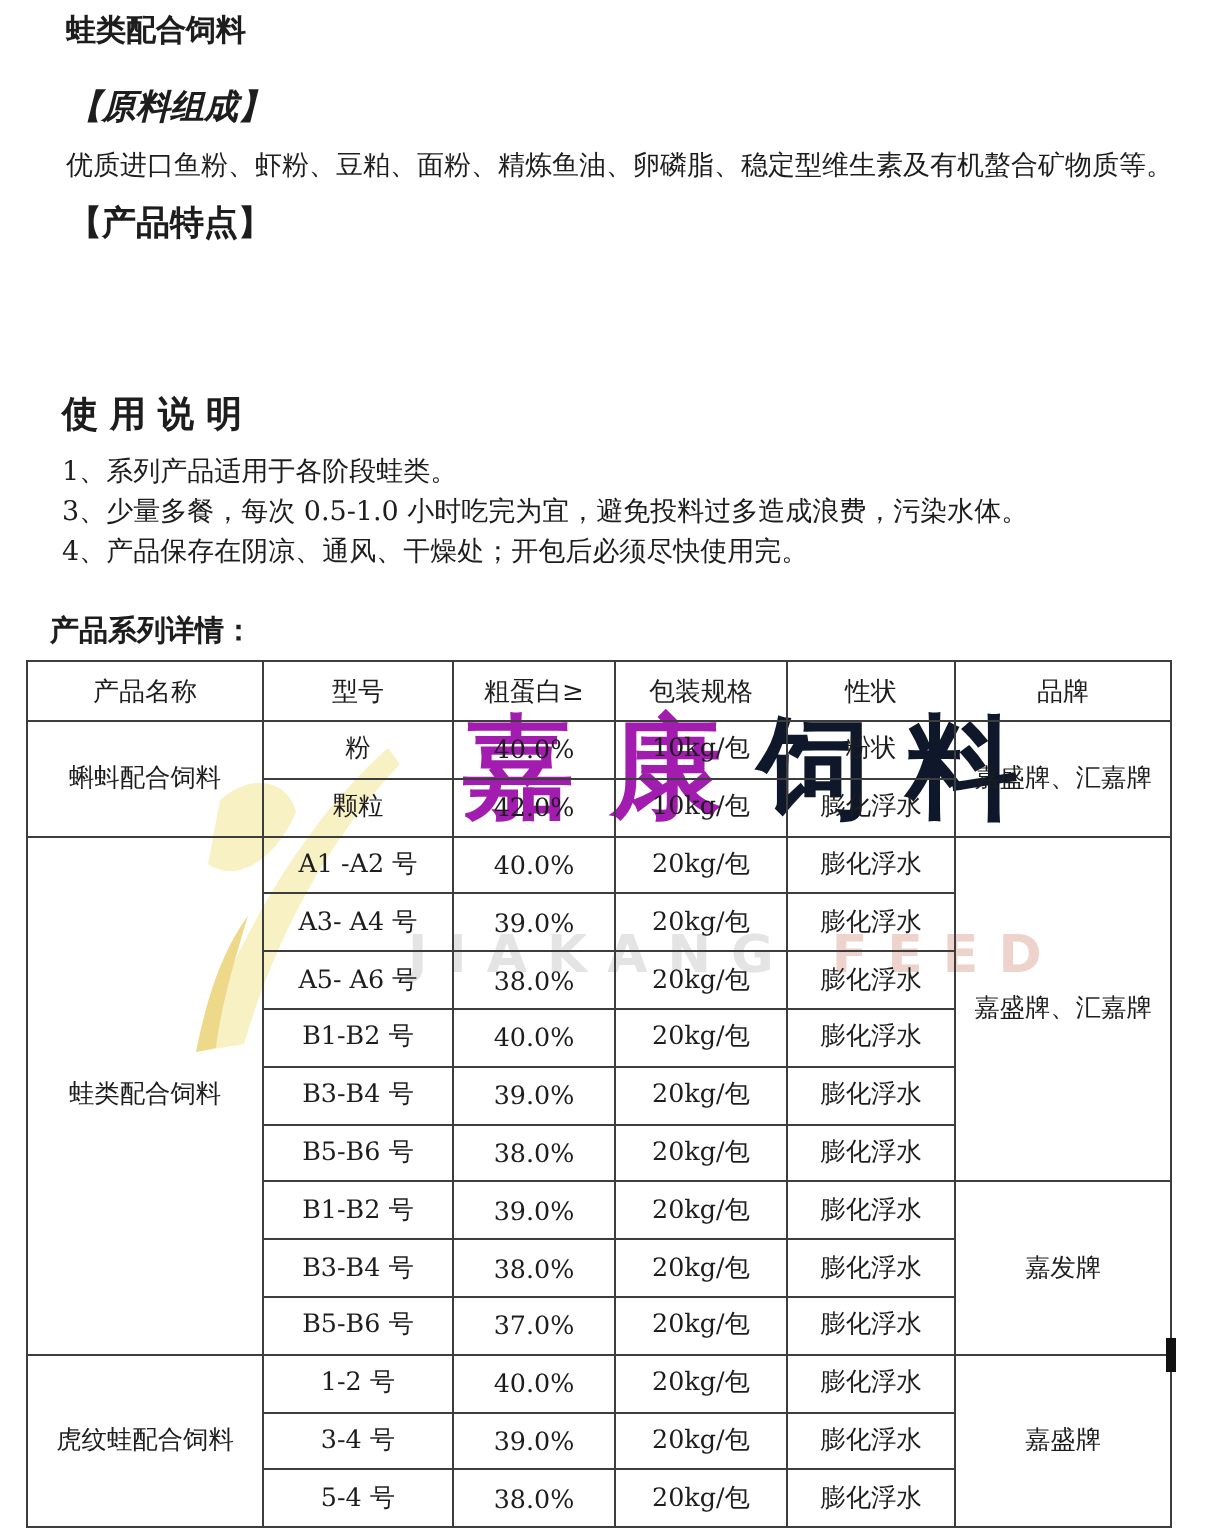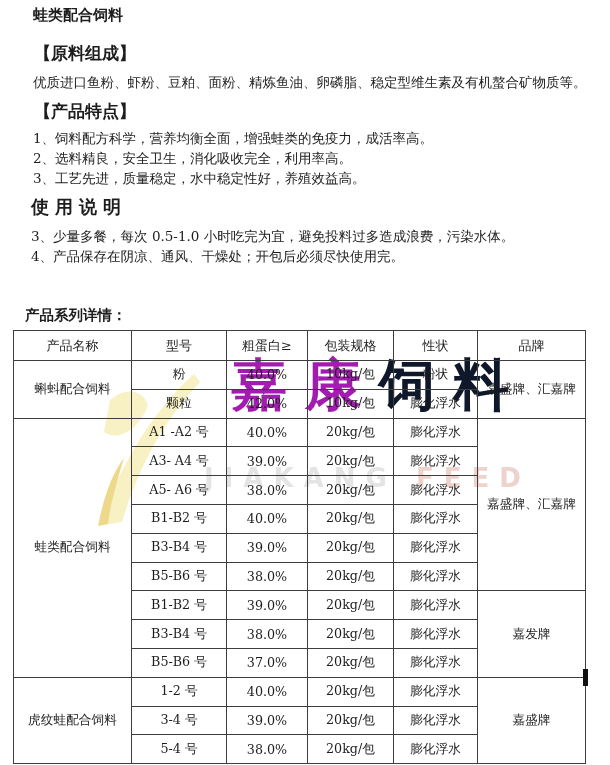--- a/index.html
+++ b/index.html
@@ -32,21 +32,21 @@
     margin-top:32px;
   }
   .wm-latin .gray { color:#e4e4e4; }
   .wm-latin .pink { color:#edd3cb; }
 
   
   .content { position:absolute; inset:0; z-index:1; }
 
   .doc-title { position:absolute; left:33px; top:6px; font-size:15px; font-weight:bold; }
   .sec-heading { position:absolute; font-size:17px; font-weight:bold; white-space:nowrap; }
-  #h-ingredients { left:34px; top:42px; }
+  #h-ingredients { left:34px; top:42px;font-style:italic; }
   #h-features   { left:34px; top:100px; }
   .body-line { position:absolute; left:33px; top:74px; font-size:13.5px; white-space:nowrap; }
 
   .plain-list { position:absolute; margin:0; padding:0; list-style:none; }
   .plain-list li { font-size:13.5px; line-height:20.2px; white-space:nowrap; }
   #features-list { left:33px; top:128px; }
 
   .usage-heading {
     position:absolute; left:31px; top:195px;
     font-size:18px; font-weight:bold; letter-spacing:6px; white-space:nowrap;
@@ -99,28 +99,24 @@
   </div>
 
   <div class="content">
 
     <div class="doc-title">蛙类配合饲料</div>
 
     <div class="sec-heading" id="h-ingredients">【原料组成】</div>
     <div class="body-line">优质进口鱼粉、虾粉、豆粕、面粉、精炼鱼油、卵磷脂、稳定型维生素及有机螯合矿物质等。</div>
 
     <div class="sec-heading" id="h-features">【产品特点】</div>
-    <ul class="plain-list" id="features-list">
-      <li>1、饲料配方科学，营养均衡全面，增强蛙类的免疫力，成活率高。</li>
-      <li>2、选料精良，安全卫生，消化吸收完全，利用率高。</li>
-      <li>3、工艺先进，质量稳定，水中稳定性好，养殖效益高。</li>
-    </ul>
 
     <div class="usage-heading">使用说明</div>
     <ul class="plain-list" id="usage-list">
+      <li>1、系列产品适用于各阶段蛙类。</li>
       <li>3、少量多餐，每次 0.5-1.0 小时吃完为宜，避免投料过多造成浪费，污染水体。</li>
       <li>4、产品保存在阴凉、通风、干燥处；开包后必须尽快使用完。</li>
     </ul>
 
     <div class="series-label">产品系列详情：</div>
 
     <table class="products">
       <colgroup>
         <col class="col-product">
           <col class="col-model">

